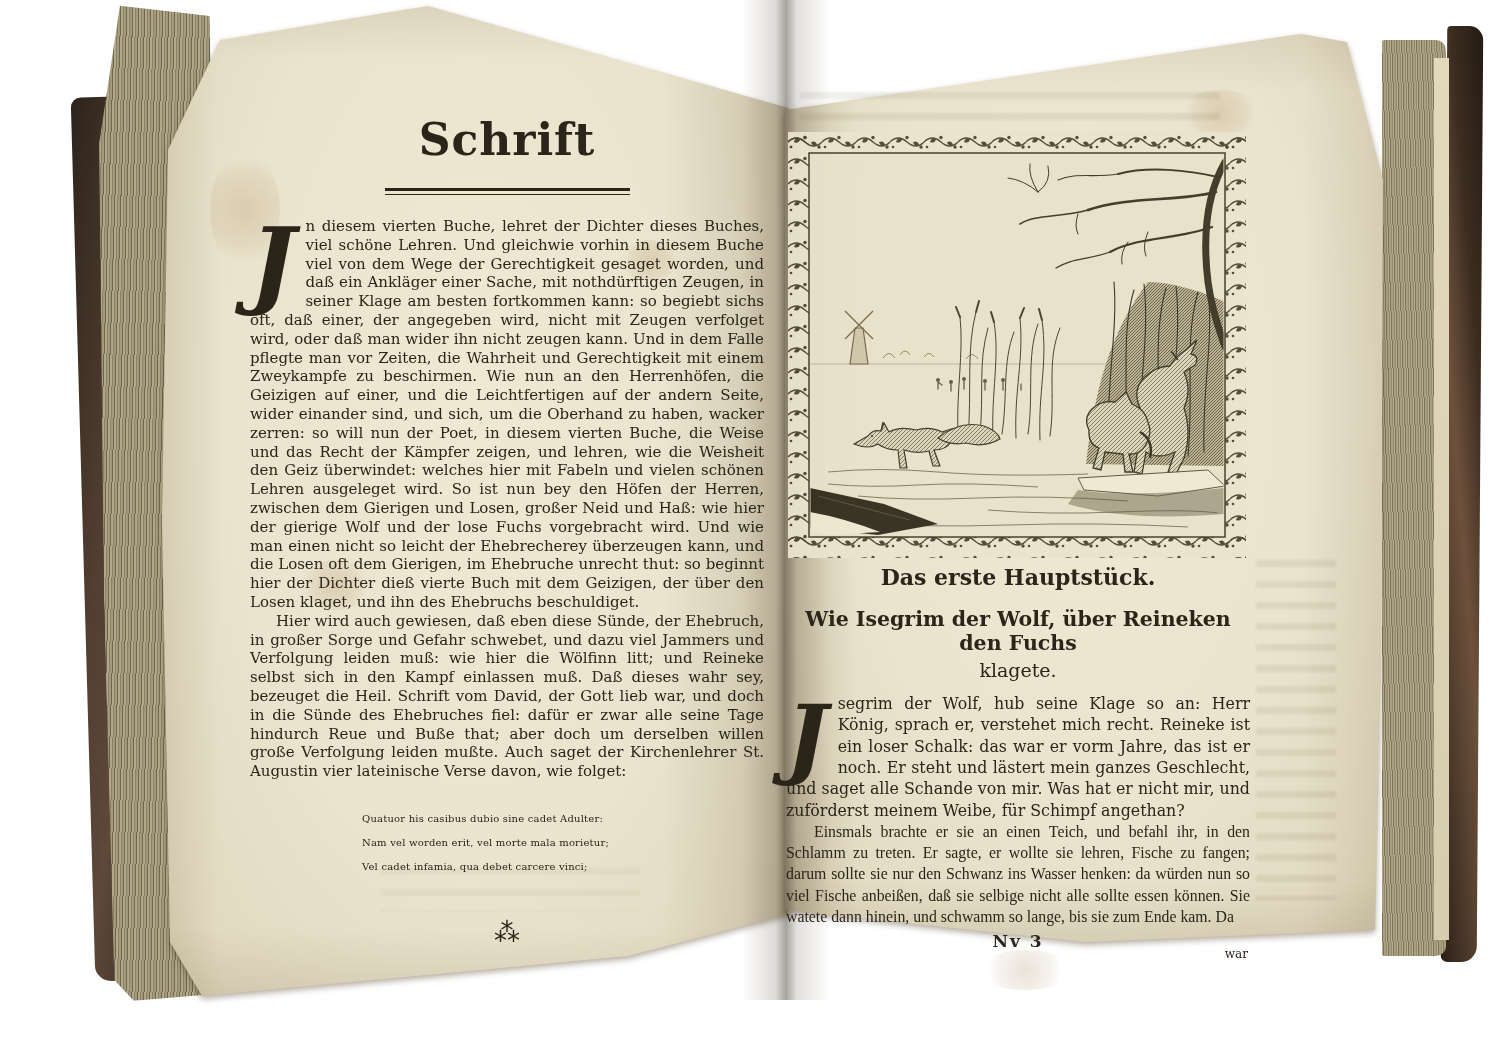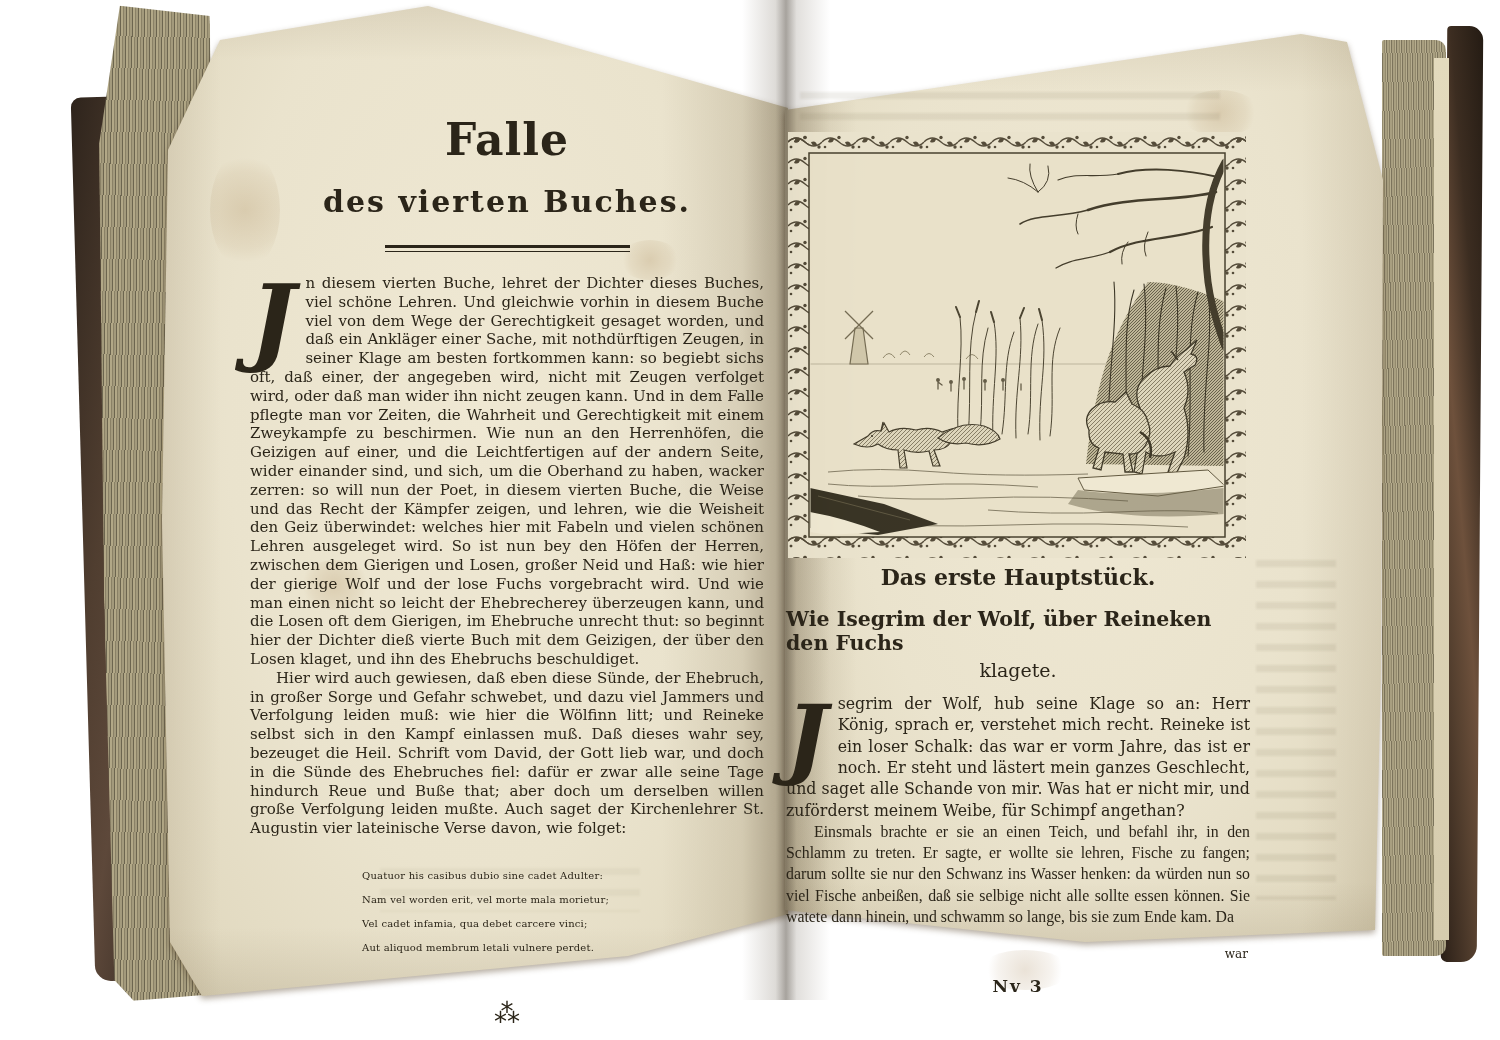--- a/index.html
+++ b/index.html
@@ -58,26 +58,26 @@
     padding:6px 12px 0 0;letter-spacing:-2px;}
   .dropcap.small{font-size:88px;line-height:76px;}
   .verses{margin:26px 0 0 112px;font-size:10px;line-height:24px;letter-spacing:.2px;}
   .ornament{text-align:center;font-size:26px;margin-top:38px;color:#2b2519;
     font-family:"DejaVu Sans","Liberation Sans",sans-serif;}
 
   
   .engraving{position:absolute;left:788px;top:132px;width:458px;height:426px;z-index:5;opacity:.94;}
   .rp{position:absolute;left:786px;top:566px;width:464px;z-index:5;}
   .rp-h1{text-align:center;font-size:22px;font-weight:bold;line-height:1.05;}
-  .rp-h2{text-align:left;font-size:20.5px;font-weight:bold;margin-top:18px;}
+  .rp-h2{text-align:center;font-size:20.5px;font-weight:bold;margin-top:18px;}
   .rp-h3{text-align:center;font-size:19px;margin-top:4px;}
   .rp .body-text{font-size:15.8px;line-height:21.3px;margin-top:12px;}
   .rp .body-text.cont{text-indent:28px;margin-top:0;font-family:Liberation Serif, serif;}
   .sigrow{position:relative;margin-top:2px;height:44px;font-size:17px;}
-  .sig{position:absolute;left:0;right:0;top:2px;text-align:center;font-weight:bold;letter-spacing:2px;margin-top:45px;}
+  .sig{position:absolute;left:0;right:0;top:2px;text-align:center;font-weight:bold;letter-spacing:2px;}
   .catchword{position:absolute;right:2px;top:18px;font-size:12px;}
 </style>
 </head>
 <body>
 
 <div class="stage">
 
   <div class="cover-left"></div>
   <div class="edges-left"></div>
   <div class="cover-right"></div>
@@ -95,32 +95,30 @@
   <div class="stain" style="left:300px;top:560px;width:70px;height:50px;"></div>
   <div class="stain" style="left:620px;top:240px;width:60px;height:40px;"></div>
   <div class="stain" style="left:1180px;top:90px;width:80px;height:46px;"></div>
   <div class="stain" style="left:980px;top:950px;width:90px;height:40px;"></div>
   <div class="stain" style="left:210px;top:150px;width:70px;height:120px;"></div>
   <div class="bleed" style="left:800px;top:92px;width:420px;height:38px;"></div>
   <div class="bleed" style="left:1256px;top:560px;width:80px;height:340px;"></div>
   <div class="bleed" style="left:380px;top:868px;width:260px;height:44px;opacity:.55;"></div>
 
   <div class="lp">
-    <div class="lp-title">Falle</div>
-    <div class="lp-sub">des vierten Buches.</div>
+    <div class="lp-title">Schrift</div>
     <div class="rule2"></div>
     <div class="body-text">
       <span class="dropcap">J</span><span>n diesem vierten Buche, lehret der Dichter dieses Buches, viel schöne Lehren. Und gleichwie vorhin in diesem Buche viel von dem Wege der Gerechtigkeit gesaget worden, und daß ein Ankläger einer Sache, mit nothdürftigen Zeugen, in seiner Klage am besten fortkommen kann: so begiebt sichs oft, daß einer, der angegeben wird, nicht mit Zeugen verfolget wird, oder daß man wider ihn nicht zeugen kann. Und in dem Falle pflegte man vor Zeiten, die Wahrheit und Gerechtigkeit mit einem Zweykampfe zu beschirmen. Wie nun an den Herrenhöfen, die Geizigen auf einer, und die Leichtfertigen auf der andern Seite, wider einander sind, und sich, um die Oberhand zu haben, wacker zerren: so will nun der Poet, in diesem vierten Buche, die Weise und das Recht der Kämpfer zeigen, und lehren, wie die Weisheit den Geiz überwindet: welches hier mit Fabeln und vielen schönen Lehren ausgeleget wird. So ist nun bey den Höfen der Herren, zwischen dem Gierigen und Losen, großer Neid und Haß: wie hier der gierige Wolf und der lose Fuchs vorgebracht wird. Und wie man einen nicht so leicht der Ehebrecherey überzeugen kann, und die Losen oft dem Gierigen, im Ehebruche unrecht thut: so beginnt hier der Dichter dieß vierte Buch mit dem Geizigen, der über den Losen klaget, und ihn des Ehebruchs beschuldiget.</span>
     </div>
     <div class="body-text cont">Hier wird auch gewiesen, daß eben diese Sünde, der Ehebruch, in großer Sorge und Gefahr schwebet, und dazu viel Jammers und Verfolgung leiden muß: wie hier die Wölfinn litt; und Reineke selbst sich in den Kampf einlassen muß. Daß dieses wahr sey, bezeuget die Heil. Schrift vom David, der Gott lieb war, und doch in die Sünde des Ehebruches fiel: dafür er zwar alle seine Tage hindurch Reue und Buße that; aber doch um derselben willen große Verfolgung leiden mußte. Auch saget der Kirchenlehrer St. Augustin vier lateinische Verse davon, wie folget:</div>
     <div class="verses">
       <div>Quatuor his casibus dubio sine cadet Adulter:</div>
       <div>Nam vel worden erit, vel morte mala morietur;</div>
       <div>Vel cadet infamia, qua debet carcere vinci;</div>
-      <div>Aut aliquod membrum letali vulnere perdet.</div>
     </div>
     <div class="ornament">⁂</div>
   </div>
 
   <svg class="engraving" viewBox="0 0 458 426" role="img" aria-label="Copper engraving in a vine-and-grape ornamental border: winter scene at a frozen pond with a windmill and skaters in the distance, a bare tree at upper right, tall reeds, a fox running on the ice at left and two wolves struggling at the water's edge on the right.">
     <defs>
       <pattern id="vine" width="34" height="21" patternUnits="userSpaceOnUse">
         <path d="M0 10 Q8 2 17 10 T34 10" fill="none" stroke="#4c4331" stroke-width="1.4"></path>
         <path d="M6 10 q2 -6 6 -3 q-1 5 -6 3 Z" fill="#4c4331"></path>
         <path d="M23 10 q2 6 6 3 q-1 -5 -6 -3 Z" fill="#4c4331"></path>

